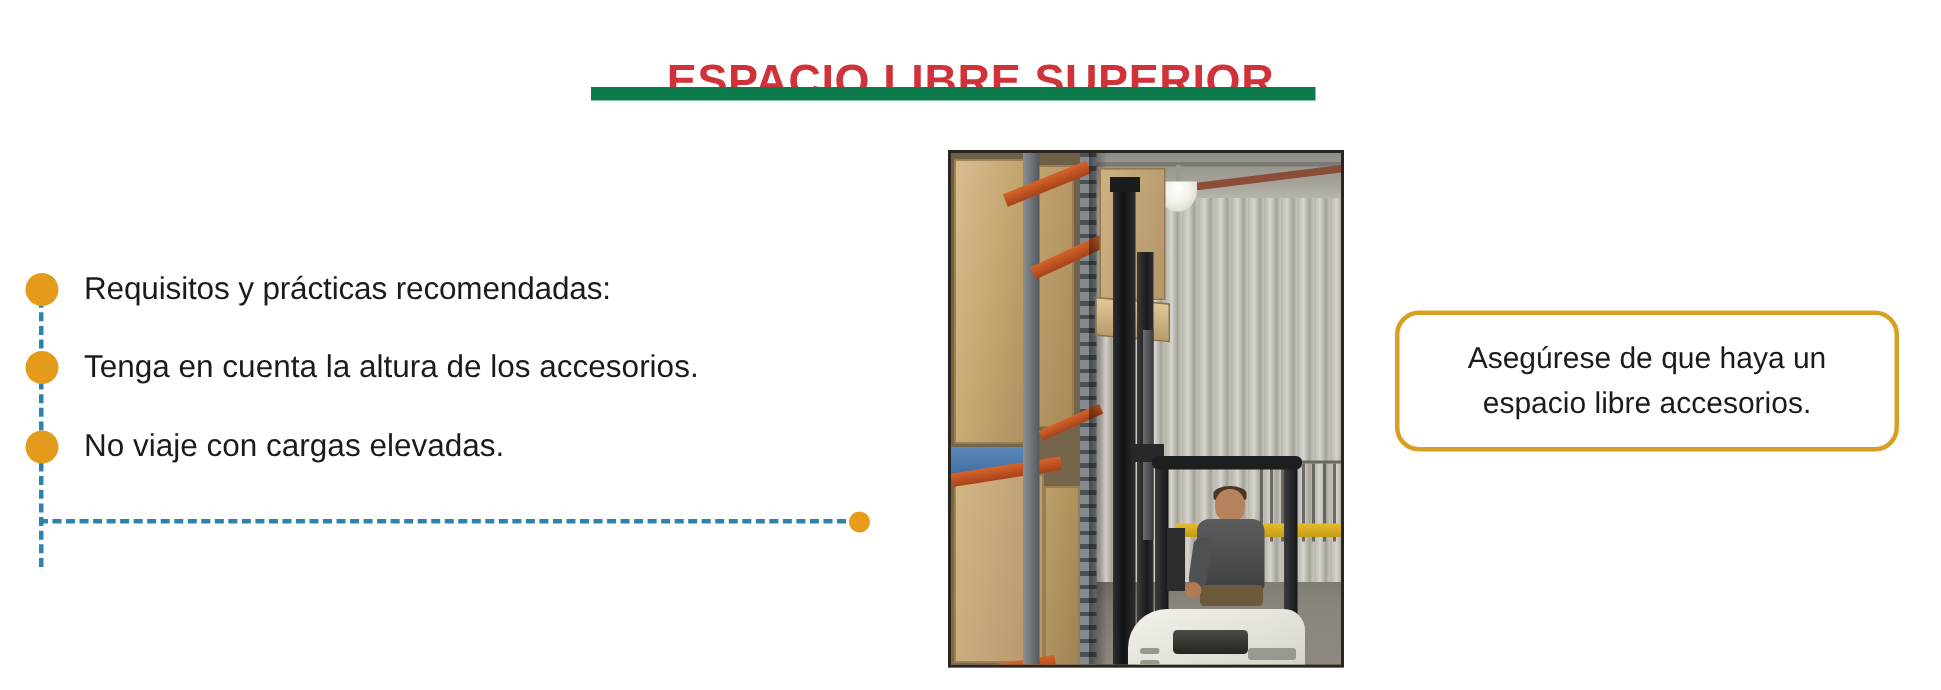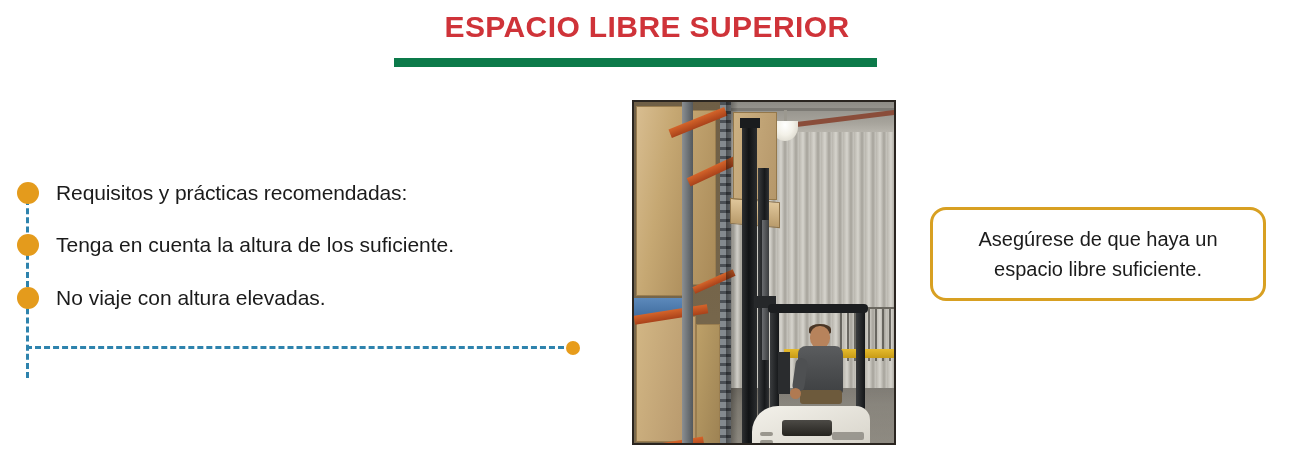--- a/index.html
+++ b/index.html
@@ -25,20 +25,21 @@
     text-align: center;
   }
   #page-title {
     font-family: "Liberation Sans", sans-serif;
     font-size: 30px;
     font-weight: bold;
     color: #CF3339;
     letter-spacing: 0.4px;
     line-height: 38px;
     white-space: nowrap;
+    margin-top: 28px;
   }
   #title-underline {
     position: absolute;
     left: 394px;
     top: 58px;
     width: 483px;
     height: 9px;
     background: #0C7A4A;
   }
 
@@ -380,26 +381,26 @@
   <div class="connector-horizontal"></div>
   <div class="connector-end-dot"></div>
 
   <div class="bullet-row" id="bullet-row-0">
     <span class="bullet-dot"></span>
     <span class="bullet-text strong">Requisitos y prácticas recomendadas:</span>
   </div>
 
   <div class="bullet-row" id="bullet-row-1">
     <span class="bullet-dot"></span>
-    <span class="bullet-text">Tenga en cuenta la altura de los suficiente.</span>
+    <span class="bullet-text">Tenga en cuenta la altura de los accesorios.</span>
   </div>
 
   <div class="bullet-row" id="bullet-row-2">
     <span class="bullet-dot"></span>
-    <span class="bullet-text">No viaje con altura elevadas.</span>
+    <span class="bullet-text">No viaje con cargas elevadas.</span>
   </div>
 </div>
 
 <div id="photo-frame">
   <div id="photo-canvas">
 
     <div class="wall"></div>
     <div class="ceiling"></div>
     <div class="ceiling-beam2"></div>
     <div class="ceiling-beam"></div>
@@ -451,14 +452,14 @@
     <div class="truck-body"></div>
     <div class="truck-panel"></div>
     <div class="truck-logo"></div>
     <div class="vent v1"></div>
     <div class="vent v2"></div>
 
   </div>
 </div>
 
 <div id="callout-box">
-  <div id="callout-text">Asegúrese de que haya un espacio libre suficiente.</div>
+  <div id="callout-text">Asegúrese de que haya un espacio libre accesorios.</div>
 </div>
 
 </body></html>

